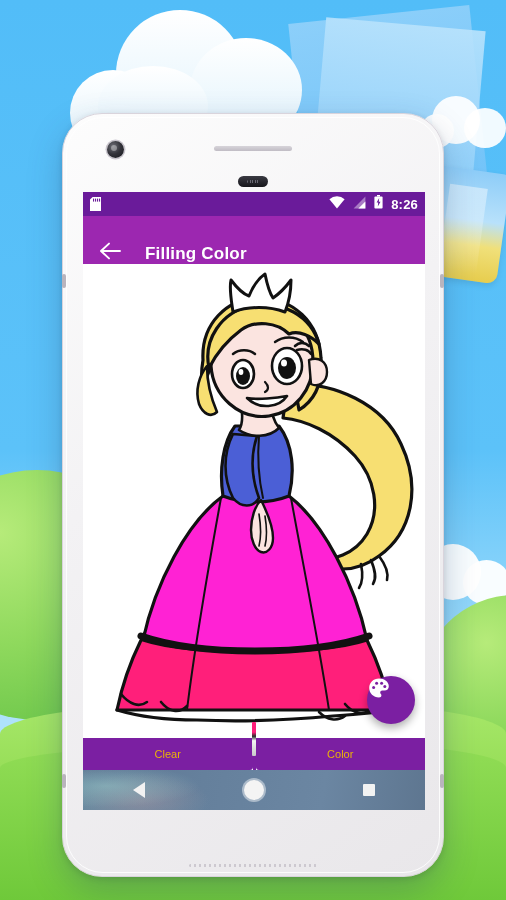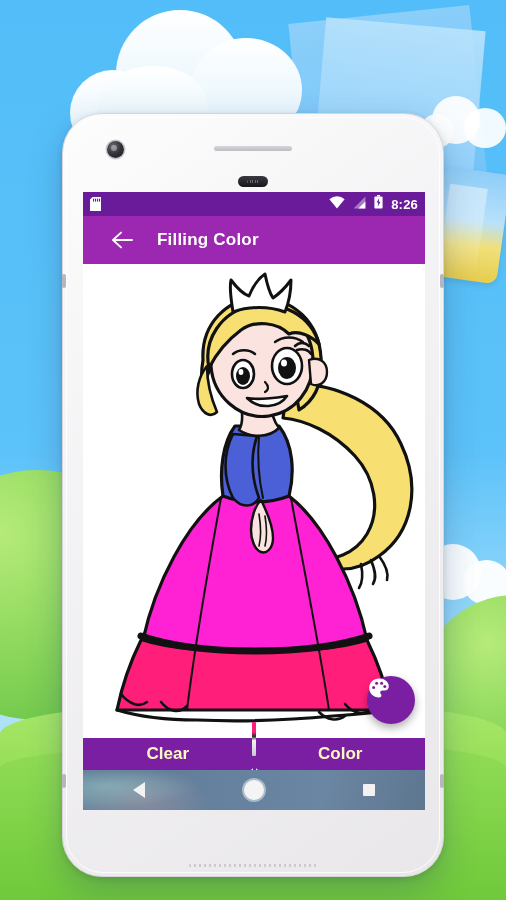--- a/index.html
+++ b/index.html
@@ -149,45 +149,45 @@
   }
   .sb-left { display:flex; align-items:center; gap:4px; }
   .sb-right { margin-left:auto; display:flex; align-items:center; gap:8px; }
   .sd-icon { width:11px; height:14px; position:relative; }
   .sd-icon svg { display:block; }
   .wifi-icon, .signal-icon, .batt-icon { display:block; }
   .sb-time { font-size:13px; font-weight:bold; letter-spacing:.2px; line-height:1; }
 
   
   .appbar {
-    height:48px; background:#9c27b0; display:flex; align-items:center;
-    padding:0 26px; color:#fff;
+    height:48px; background:#9c27b0; display:flex; align-items:flex-end;
+    padding:0 14px; color:#fff;
     box-shadow:0 2px 3px rgba(0,0,0,.13);
   }
   .back-btn { width:26px; height:26px; display:flex; align-items:center; justify-content:center; cursor:pointer; }
   .appbar-title { font-size:17px; font-weight:bold; margin-left:22px; letter-spacing:.2px; }
 
   
   .canvas-area { position:relative; height:474px; background:#fff; overflow:hidden; }
   .canvas-area svg { position:absolute; left:0; top:0; }
 
   .fab {
     position:absolute; right:10px; bottom:14px; width:48px; height:48px;
     border-radius:50%; background:#7b1fa2;
     display:flex; align-items:center; justify-content:center;
     box-shadow:0 4px 9px rgba(0,0,0,.32);
     cursor:pointer;
   }
 
   
   .btnrow { display:flex; height:32px; }
   .btnrow > div {
-    flex:1; background:#7b1fa2; color:#fef9c3;
+    flex:1; background:#7b1fa2; color:#eab308;
     display:flex; align-items:center; justify-content:center;
-    font-size:17px; cursor:pointer;font-weight:bold;
+    font-size:11px; cursor:pointer;
   }
   .btn-clear { border-radius:0 0 3px 0; }
   .btn-save  { border-radius:0 0 0 3px; }
   .btn-gap { width:3px; background:#ffffff; flex:none !important; }
 
   .cursor-artifact {
     position:absolute; left:50%; transform:translateX(-50%);
     bottom:14px; width:4px; height:34px; z-index:6;
     background:linear-gradient(180deg,#ff1f7a 0%,#ff1f7a 30%,#2c2c2c 42%,#f3f3f3 55%,#c9c9c9 100%);
     border-radius:1px;

